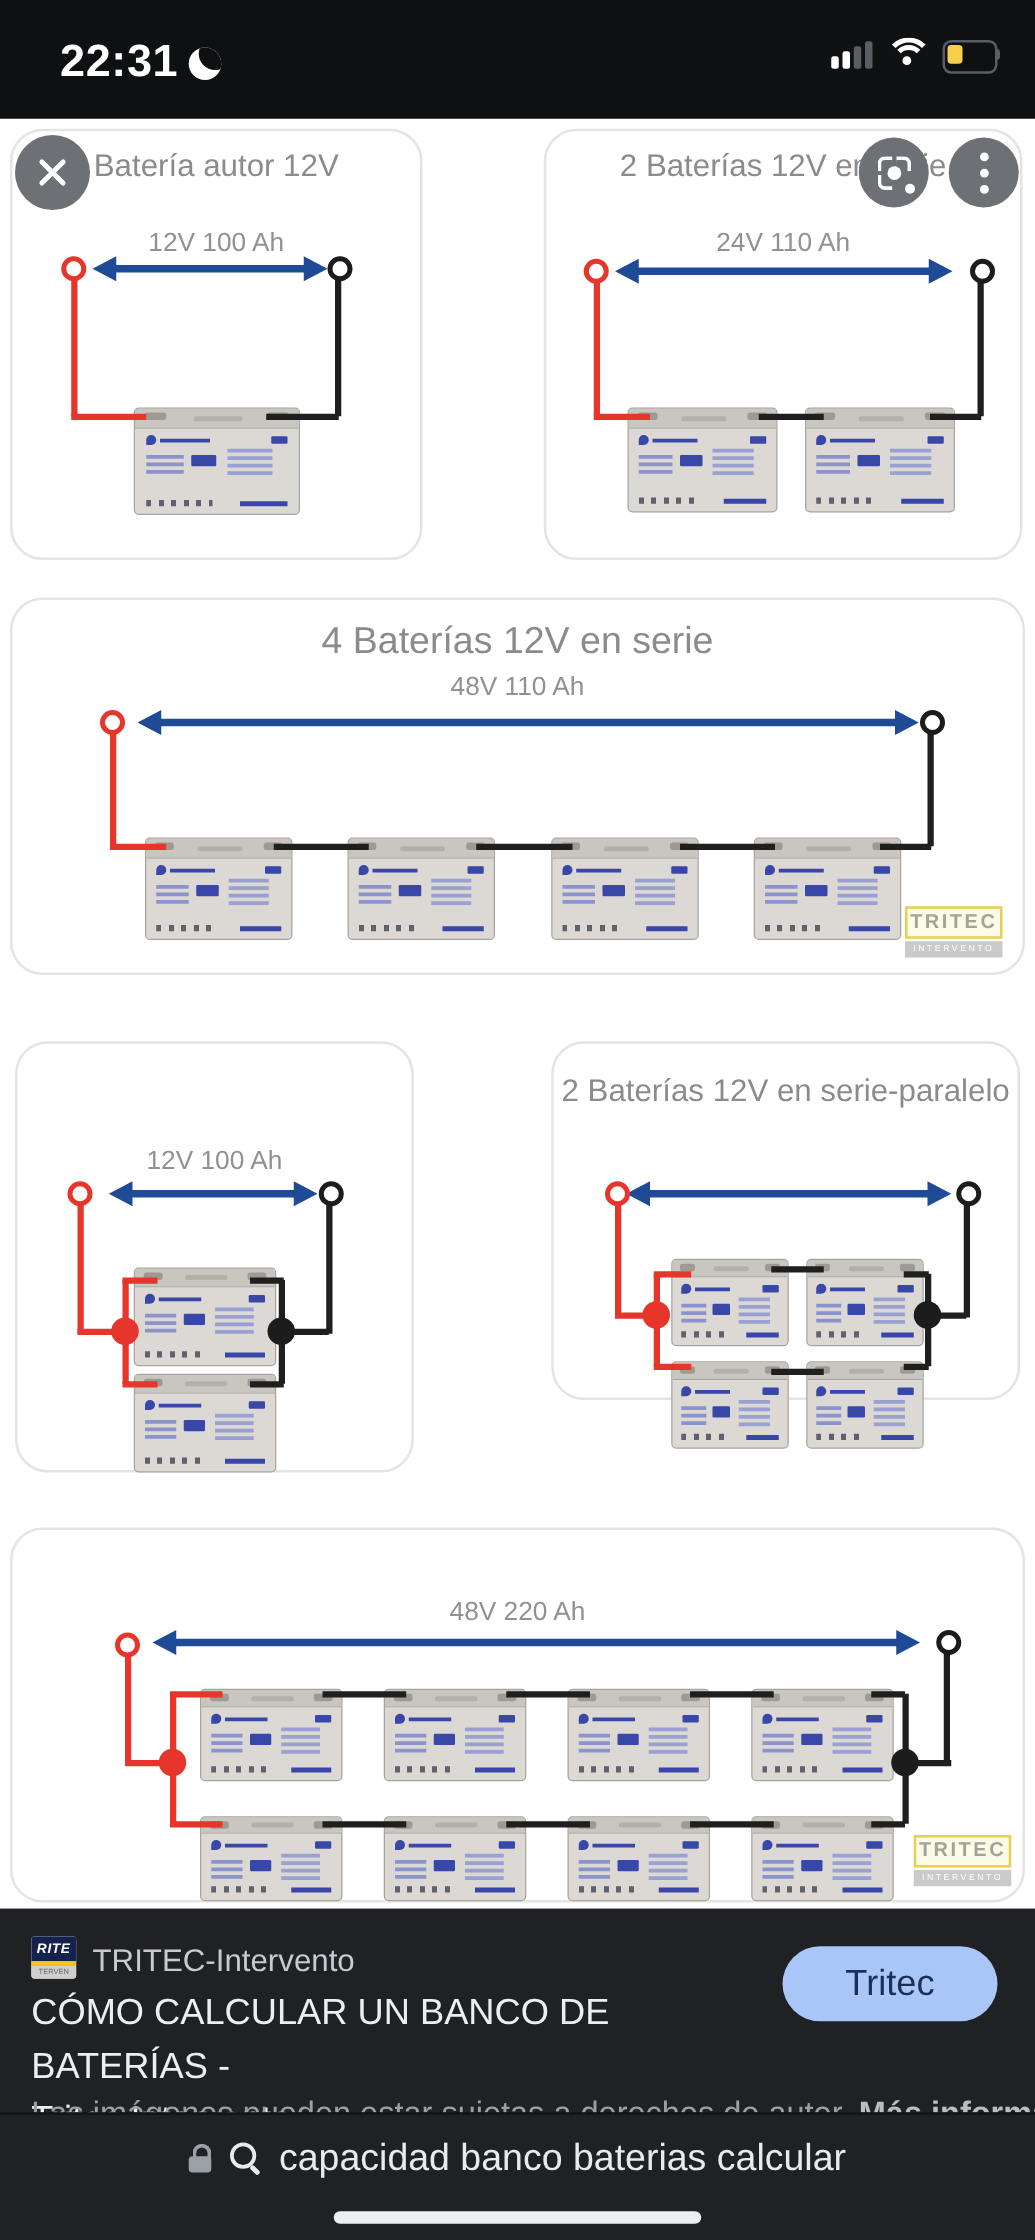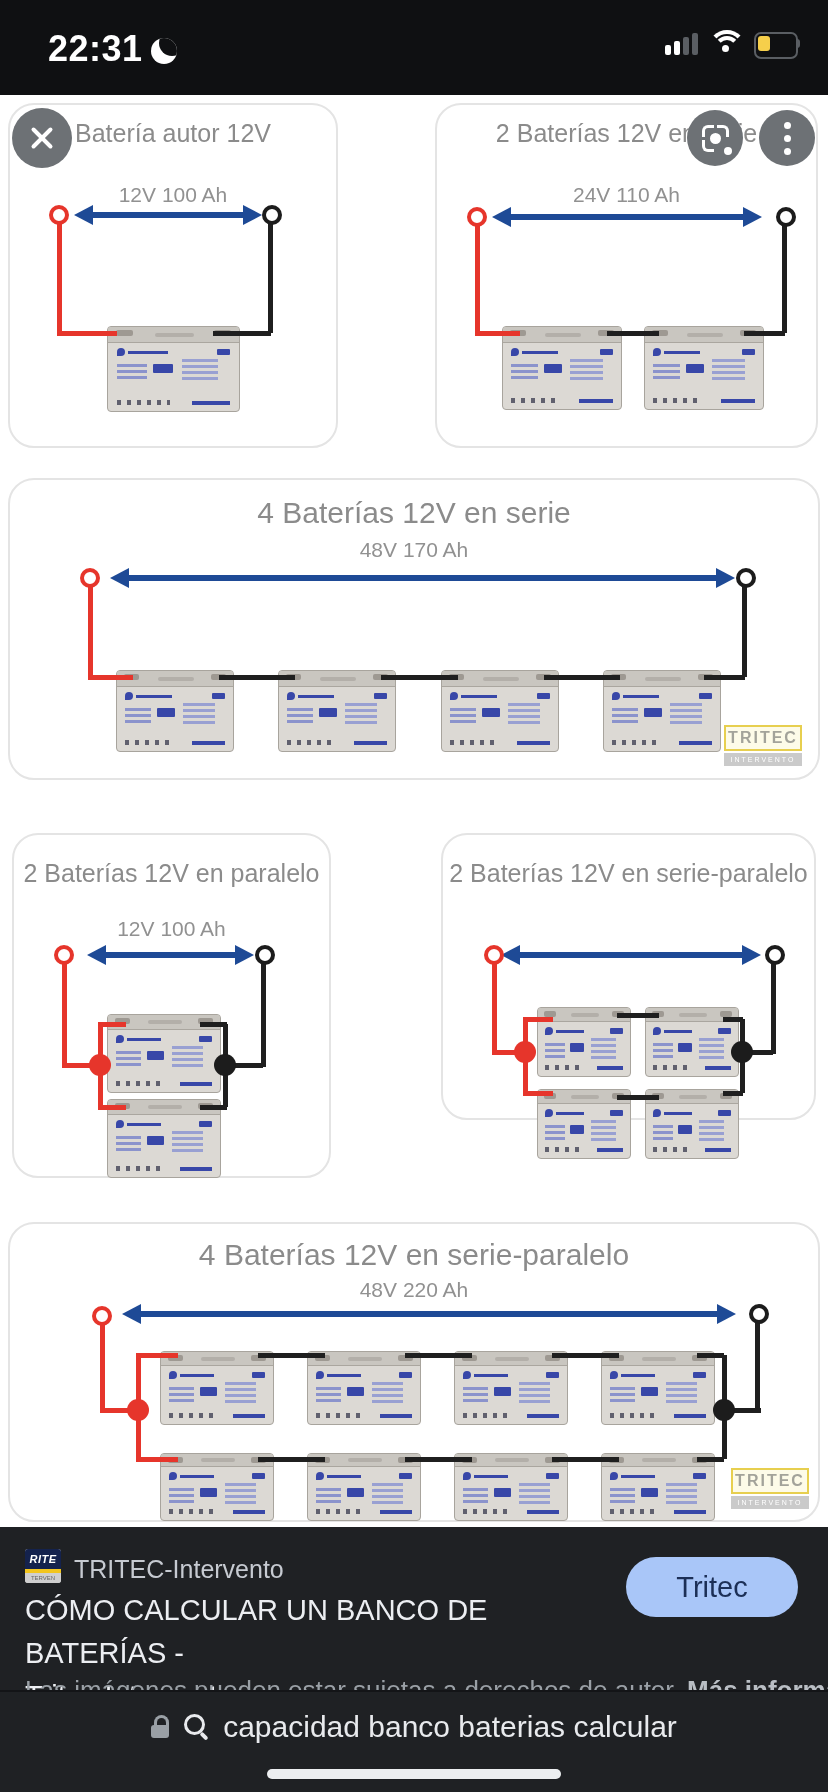--- a/index.html
+++ b/index.html
@@ -230,21 +230,21 @@
           <div class="wire blk" style="left: 345px; top: 118px; width: 5px; height: 110px;"></div>
           <div class="wire red" style="left: 38px; top: 226px; width: 45px; height: 5px;"></div>
           <div class="wire blk" style="left: 307px; top: 226px; width: 41px; height: 5px;"></div>
           <div class="wire blk" style="left: 170px; top: 226px; width: 52px; height: 5px;"></div>
           <div class="term red" style="left: 30px; top: 102px;"></div>
           <div class="term blk" style="left: 339px; top: 102px;"></div>
         </div>
     </section>
     <section class="panel wide" id="panel-2">
       <h2 class="p-title" style="top:16px;margin:0;font-weight:400">4 Baterías 12V en serie</h2>
-      <div class="p-sub" style="top:58px">48V 170 Ah</div>
+      <div class="p-sub" style="top:58px">48V 110 Ah</div>
       <div class="p-canvas" style="position: absolute; inset: 0px;">
           <div class="aline" style="left: 116px; top: 95px; width: 593px;"></div>
           <div class="ahead l" style="left: 100px; top: 88px;"></div>
           <div class="ahead r" style="left: 706px; top: 88px;"></div>
           <div class="batt" style="left: 106px; top: 190px; width: 118px; height: 82px;">
             <i style="left: 0px; right: 0px; top: 0px; height: 15px; background: rgb(201, 198, 192); border-bottom: 1px solid rgb(170, 166, 159); border-radius: 3px 3px 0px 0px;"></i>
             <i style="left: 7.08px; top: 3px; width: 15.34px; height: 6px; background: rgb(158, 153, 146); border-radius: 2px;"></i>
             <i style="right: 7.08px; top: 3px; width: 15.34px; height: 6px; background: rgb(158, 153, 146); border-radius: 2px;"></i>
             <i style="left: 41.3px; top: 5.5px; width: 35.4px; height: 4px; background: rgb(179, 175, 169); border-radius: 2px;"></i>
             <i style="left: 8.26px; top: 21px; width: 8px; height: 8px; background: rgb(56, 71, 168); border-radius: 50% 50% 50% 0px;"></i>
@@ -323,21 +323,20 @@
           <div class="wire red" style="left: 78px; top: 195px; width: 45px; height: 5px;"></div>
           <div class="wire blk" style="left: 694px; top: 195px; width: 41px; height: 5px;"></div>
           <div class="wire blk" style="left: 209px; top: 195px; width: 76px; height: 5px;"></div>
           <div class="wire blk" style="left: 371px; top: 195px; width: 77px; height: 5px;"></div>
           <div class="wire blk" style="left: 534px; top: 195px; width: 76px; height: 5px;"></div>
           <div class="term red" style="left: 70px; top: 88px;"></div>
           <div class="term blk" style="left: 726px; top: 88px;"></div>
         </div>
     </section>
     <section class="panel" id="panel-3">
-      <h2 class="p-title" style="top:24px;margin:0;font-weight:400">2 Baterías 12V en paralelo</h2>
       <div class="p-sub" style="top:82px">12V 100 Ah</div>
       <div class="p-canvas" style="position: absolute; inset: 0px;">
           <div class="aline" style="left: 89px; top: 117px; width: 135px;"></div>
           <div class="ahead l" style="left: 73px; top: 110px;"></div>
           <div class="ahead r" style="left: 221px; top: 110px;"></div>
           <div class="batt" style="left: 93px; top: 179px; width: 114px; height: 79px;">
             <i style="left: 0px; right: 0px; top: 0px; height: 14px; background: rgb(201, 198, 192); border-bottom: 1px solid rgb(170, 166, 159); border-radius: 3px 3px 0px 0px;"></i>
             <i style="left: 6.84px; top: 3px; width: 14.82px; height: 6px; background: rgb(158, 153, 146); border-radius: 2px;"></i>
             <i style="right: 6.84px; top: 3px; width: 14.82px; height: 6px; background: rgb(158, 153, 146); border-radius: 2px;"></i>
             <i style="left: 39.9px; top: 5px; width: 34.2px; height: 4px; background: rgb(179, 175, 169); border-radius: 2px;"></i>
@@ -488,21 +487,20 @@
           <div class="wire blk" style="left: 280px; top: 256px; width: 20px; height: 5px;"></div>
           <div class="wire blk" style="left: 174px; top: 178px; width: 42px; height: 5px;"></div>
           <div class="wire blk" style="left: 174px; top: 260px; width: 42px; height: 5px;"></div>
           <div class="jdot red" style="left: 71px; top: 206px;"></div>
           <div class="jdot blk" style="left: 288px; top: 206px;"></div>
           <div class="term red" style="left: 41px; top: 110px;"></div>
           <div class="term blk" style="left: 322px; top: 110px;"></div>
         </div>
     </section>
     <section class="panel wide" id="panel-5">
-      <h2 class="p-title" style="top:14px;margin:0;font-weight:400">4 Baterías 12V en serie-paralelo</h2>
       <div class="p-sub" style="top:54px">48V 220 Ah</div>
       <div class="p-canvas" style="position: absolute; inset: 0px;">
           <div class="aline" style="left: 128px; top: 87px; width: 582px;"></div>
           <div class="ahead l" style="left: 112px; top: 80px;"></div>
           <div class="ahead r" style="left: 707px; top: 80px;"></div>
           <div class="batt" style="left: 150px; top: 127px; width: 114px; height: 74px;">
             <i style="left: 0px; right: 0px; top: 0px; height: 13px; background: rgb(201, 198, 192); border-bottom: 1px solid rgb(170, 166, 159); border-radius: 3px 3px 0px 0px;"></i>
             <i style="left: 6.84px; top: 3px; width: 14.82px; height: 6px; background: rgb(158, 153, 146); border-radius: 2px;"></i>
             <i style="right: 6.84px; top: 3px; width: 14.82px; height: 6px; background: rgb(158, 153, 146); border-radius: 2px;"></i>
             <i style="left: 39.9px; top: 4.5px; width: 34.2px; height: 4px; background: rgb(179, 175, 169); border-radius: 2px;"></i>

